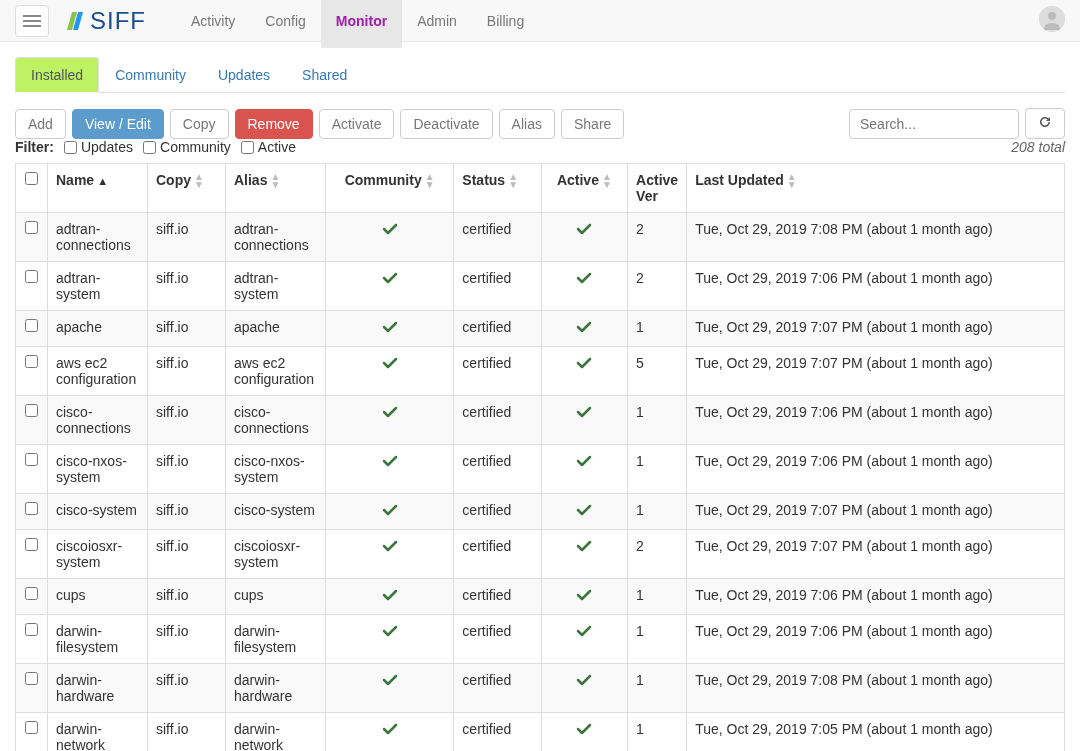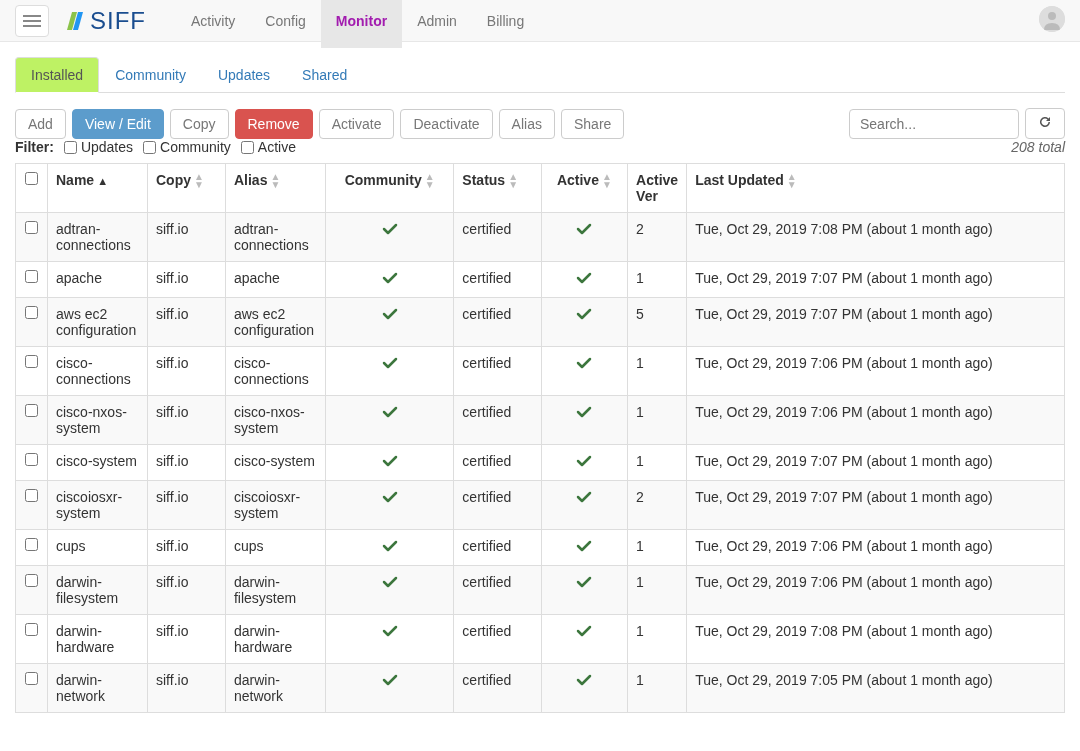--- a/index.html
+++ b/index.html
@@ -242,20 +242,35 @@
             </svg></td>
           <td>certified</td>
           <td class="center"><svg class="check-svg" viewBox="0 0 16 16">
               <path d="M2 8l4 4 8-8" stroke="#3c763d" stroke-width="2.5" fill="none" stroke-linecap="round" stroke-linejoin="round"></path>
             </svg></td>
           <td>2</td>
           <td>Tue, Oct 29, 2019 7:08 PM (about 1 month ago)</td>
         </tr>
         <tr>
           <td class="center"><input type="checkbox" style=""></td>
+          <td>adtran-system</td>
+          <td>siff.io</td>
+          <td>adtran-system</td>
+          <td class="center"><svg class="check-svg" viewBox="0 0 16 16">
+              <path d="M2 8l4 4 8-8" stroke="#3c763d" stroke-width="2.5" fill="none" stroke-linecap="round" stroke-linejoin="round"></path>
+            </svg></td>
+          <td>certified</td>
+          <td class="center"><svg class="check-svg" viewBox="0 0 16 16">
+              <path d="M2 8l4 4 8-8" stroke="#3c763d" stroke-width="2.5" fill="none" stroke-linecap="round" stroke-linejoin="round"></path>
+            </svg></td>
+          <td>2</td>
+          <td>Tue, Oct 29, 2019 7:06 PM (about 1 month ago)</td>
+        </tr>
+        <tr>
+          <td class="center"><input type="checkbox" style=""></td>
           <td>apache</td>
           <td>siff.io</td>
           <td>apache</td>
           <td class="center"><svg class="check-svg" viewBox="0 0 16 16">
               <path d="M2 8l4 4 8-8" stroke="#3c763d" stroke-width="2.5" fill="none" stroke-linecap="round" stroke-linejoin="round"></path>
             </svg></td>
           <td>certified</td>
           <td class="center"><svg class="check-svg" viewBox="0 0 16 16">
               <path d="M2 8l4 4 8-8" stroke="#3c763d" stroke-width="2.5" fill="none" stroke-linecap="round" stroke-linejoin="round"></path>
             </svg></td>

